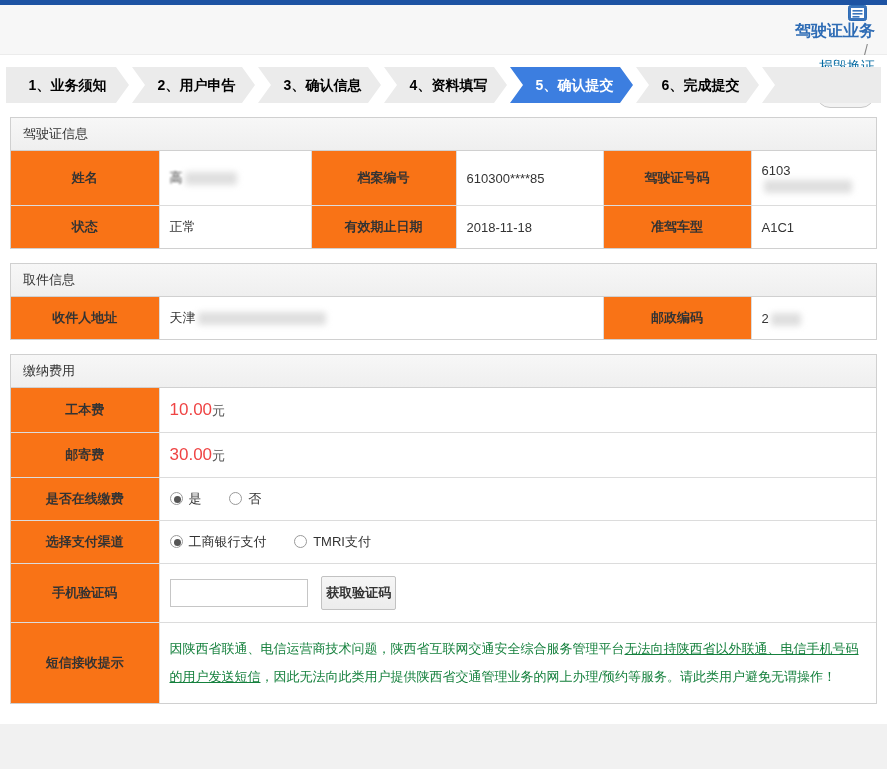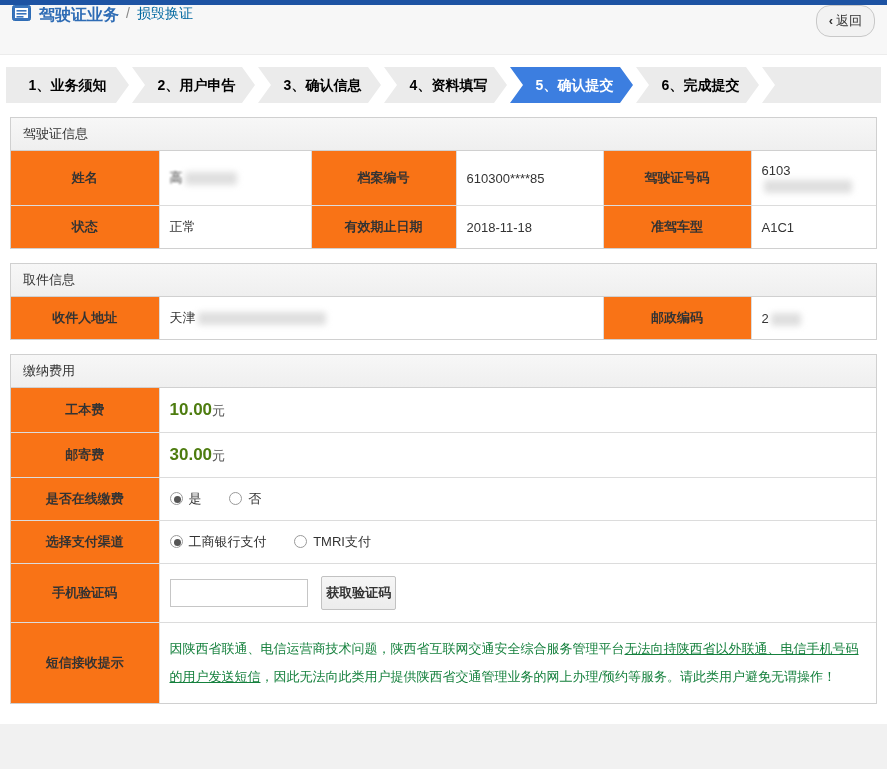--- a/index.html
+++ b/index.html
@@ -4,21 +4,21 @@
 <style>
   * { box-sizing: border-box; }
   html,body { margin:0; padding:0; }
   body {
     width:887px; height:769px; overflow:hidden; background:#fff;
     font-family:"Liberation Sans","DejaVu Sans",sans-serif; color:#333;
   }
   .top-bar { height:5px; background:#1d53a3; }
   .header {
     height:50px; background:#f7f7f7; border-bottom:1px solid #ececec;
-    display:flex; align-items:flex-start; padding:0 12px;
+    display:flex; align-items:flex-end; padding:0 12px;flex-direction:column;
   }
   .hdr-icon { display:inline-flex; margin-right:8px; }
   .page-title { color:#2e6cb5; font-size:16px; font-weight:bold; }
   .crumb-sep { color:#888; font-size:14px; margin:0 7px; }
   .crumb-cur { color:#0369a1; font-size:14px; }
   .back-btn {
     margin-left:auto; background:#f2f2f2; border:1px solid #c8c8c8; border-radius:14px;
     padding:6px 12px; font-size:13px; color:#333; cursor:pointer; font-family:inherit;
   }
   .back-btn .chev { font-weight:bold; margin-right:3px; }
@@ -37,21 +37,21 @@
   .section-header {
     background:linear-gradient(#f7f7f7,#efefef); padding:7px 12px; font-size:13px;
     color:#333; border-bottom:1px solid #d0d0d0;
   }
   table { width:100%; border-collapse:collapse; table-layout:fixed; }
   td { border:1px solid #dcdcdc; font-size:13px; color:#333; padding:12px 10px; background:#fff; }
   tr td:first-child { border-left:none; } tr td:last-child { border-right:none;margin-left:8px; }
   tr:first-child td { border-top:none; } tr:last-child td { border-bottom:none; }
   td.lbl { background:#f97316; text-align:center; font-weight:bold; }
 
-  .fee-num { color:#4d7c0f; font-size:17px; font-weight:bold; }
+  .fee-num { color:#ef4444; font-size:17px; font-weight:normal; }
   .fee-unit { font-size:13px; color:#555; }
 
   .radio-opt { cursor:pointer; margin-right:24px; white-space:nowrap; }
   .radio {
     display:inline-block; width:13px; height:13px; border:1px solid #9a9a9a; border-radius:50%;
     background:#fff; vertical-align:-2px; margin-right:6px; position:relative;
   }
   .radio.checked::after {
     content:""; position:absolute; left:3px; top:3px; width:7px; height:7px;
     background:#555; border-radius:50%;

